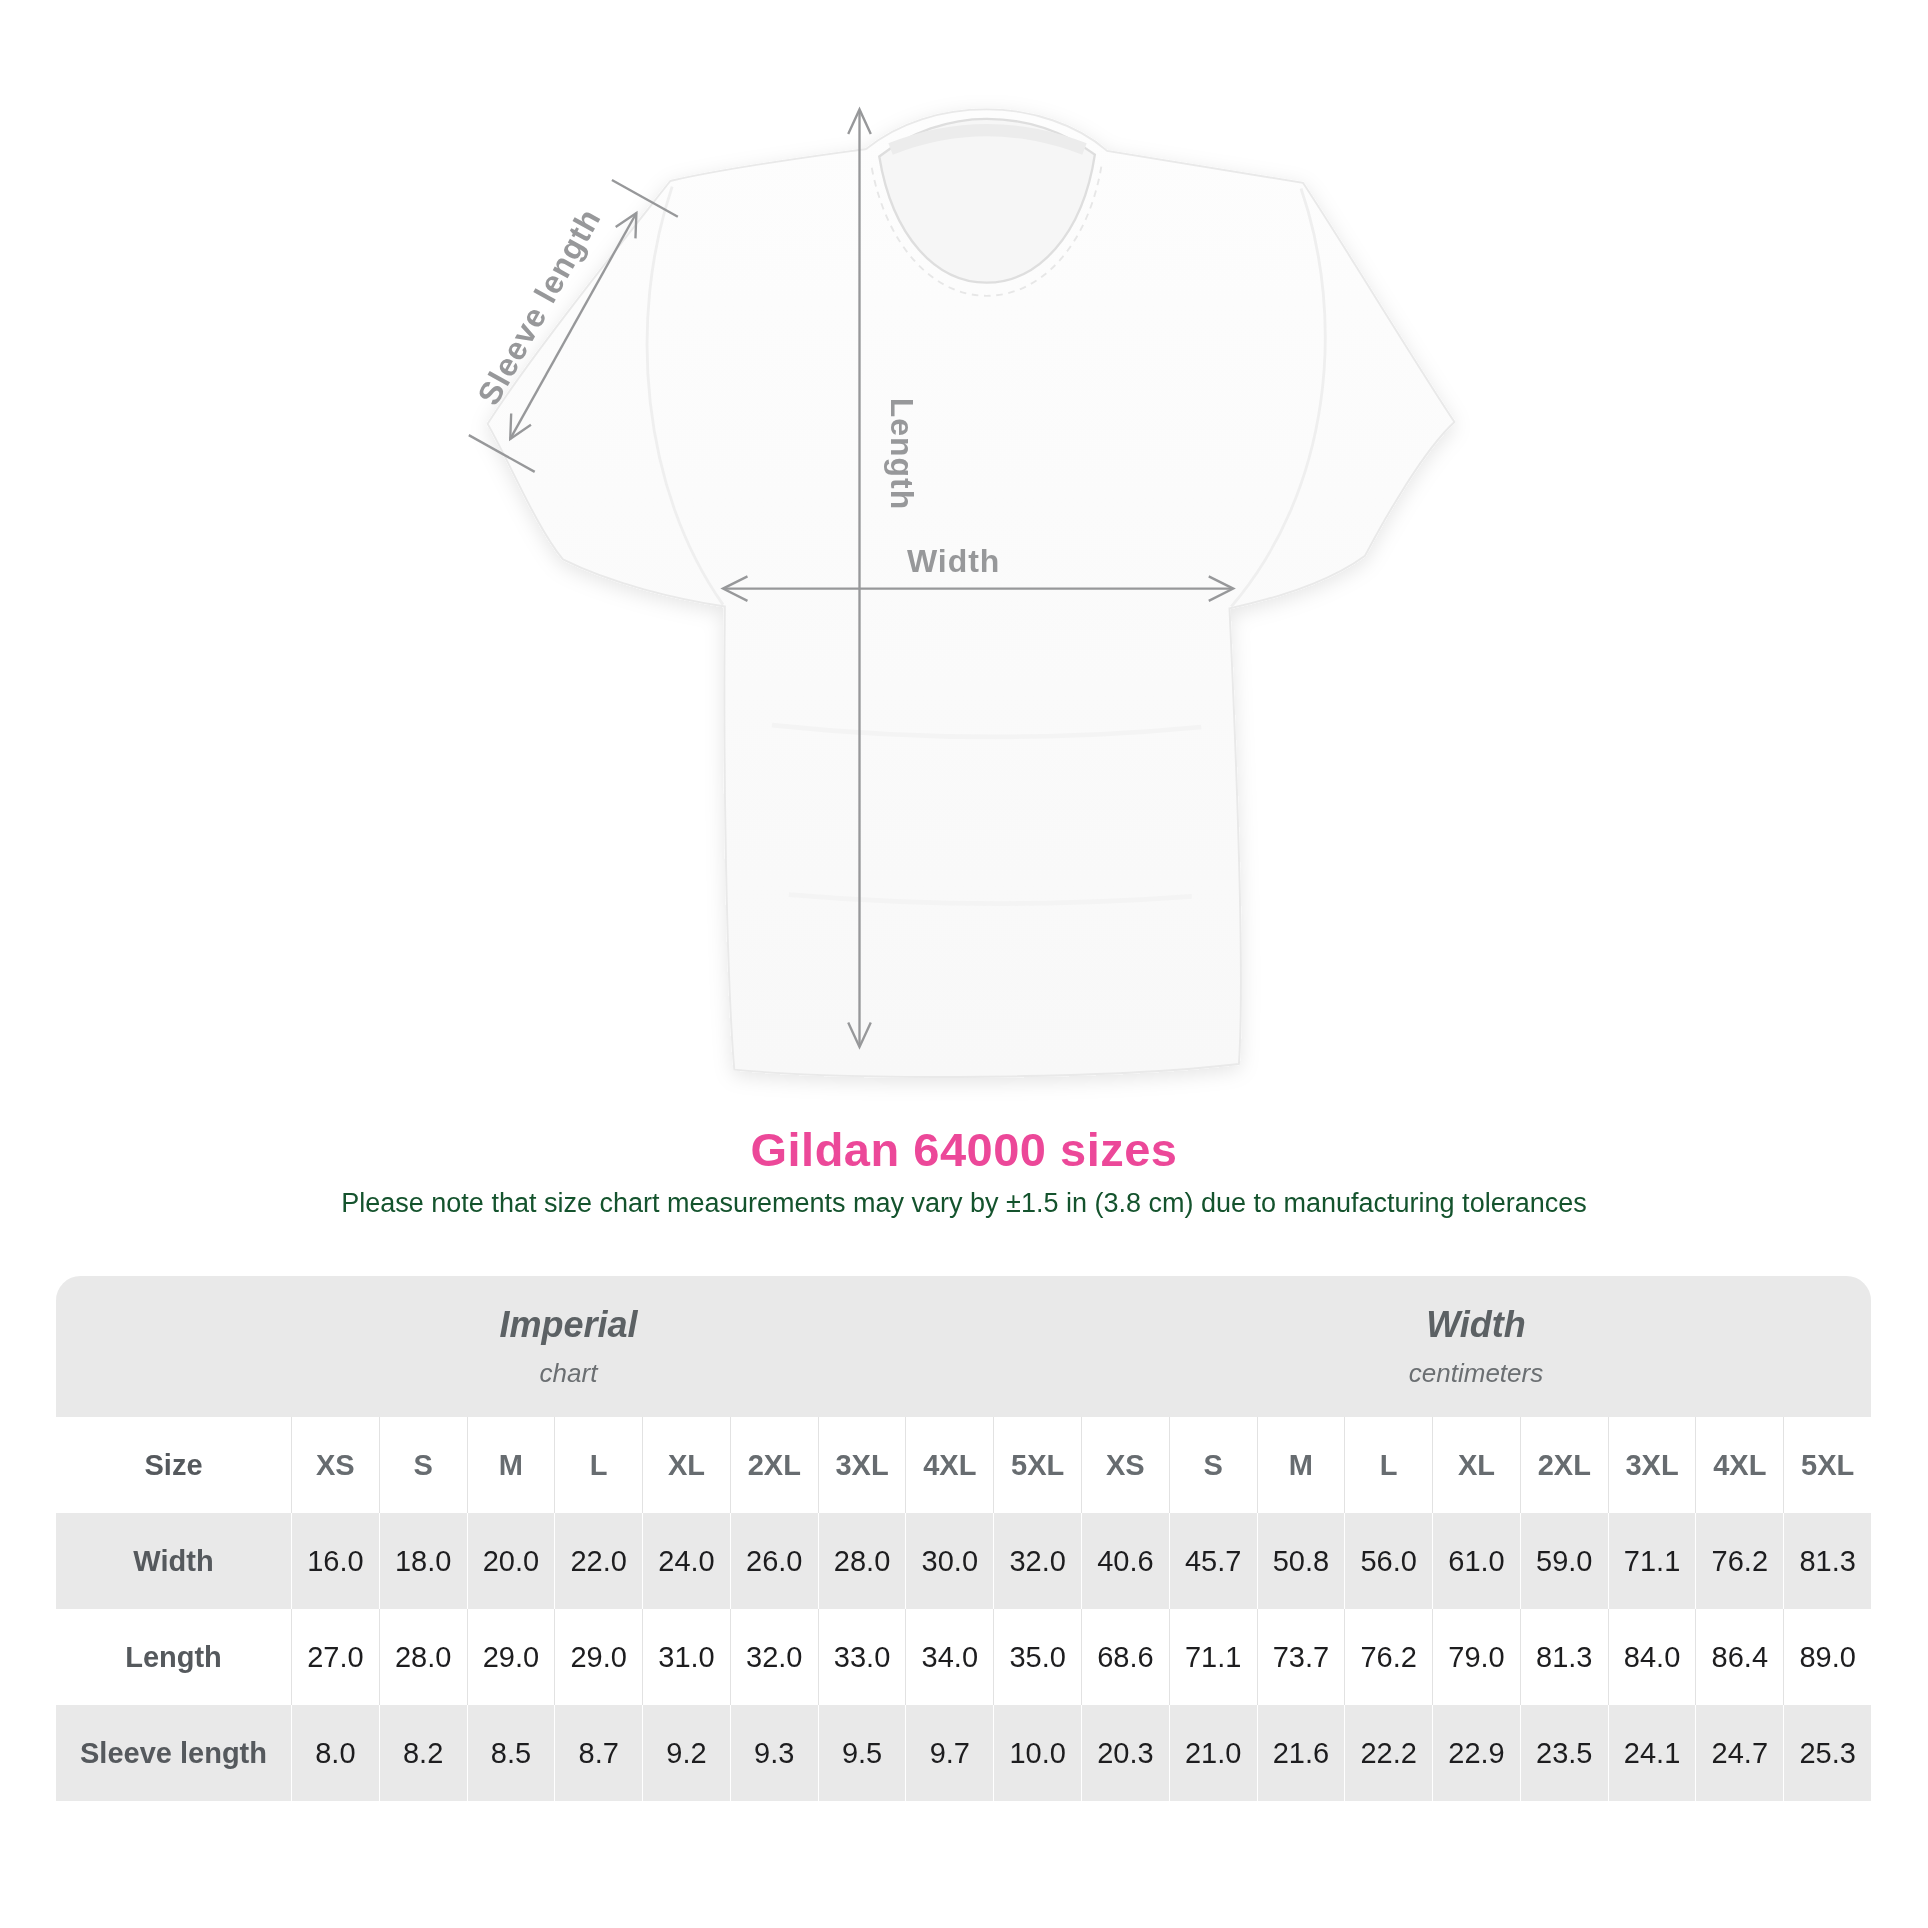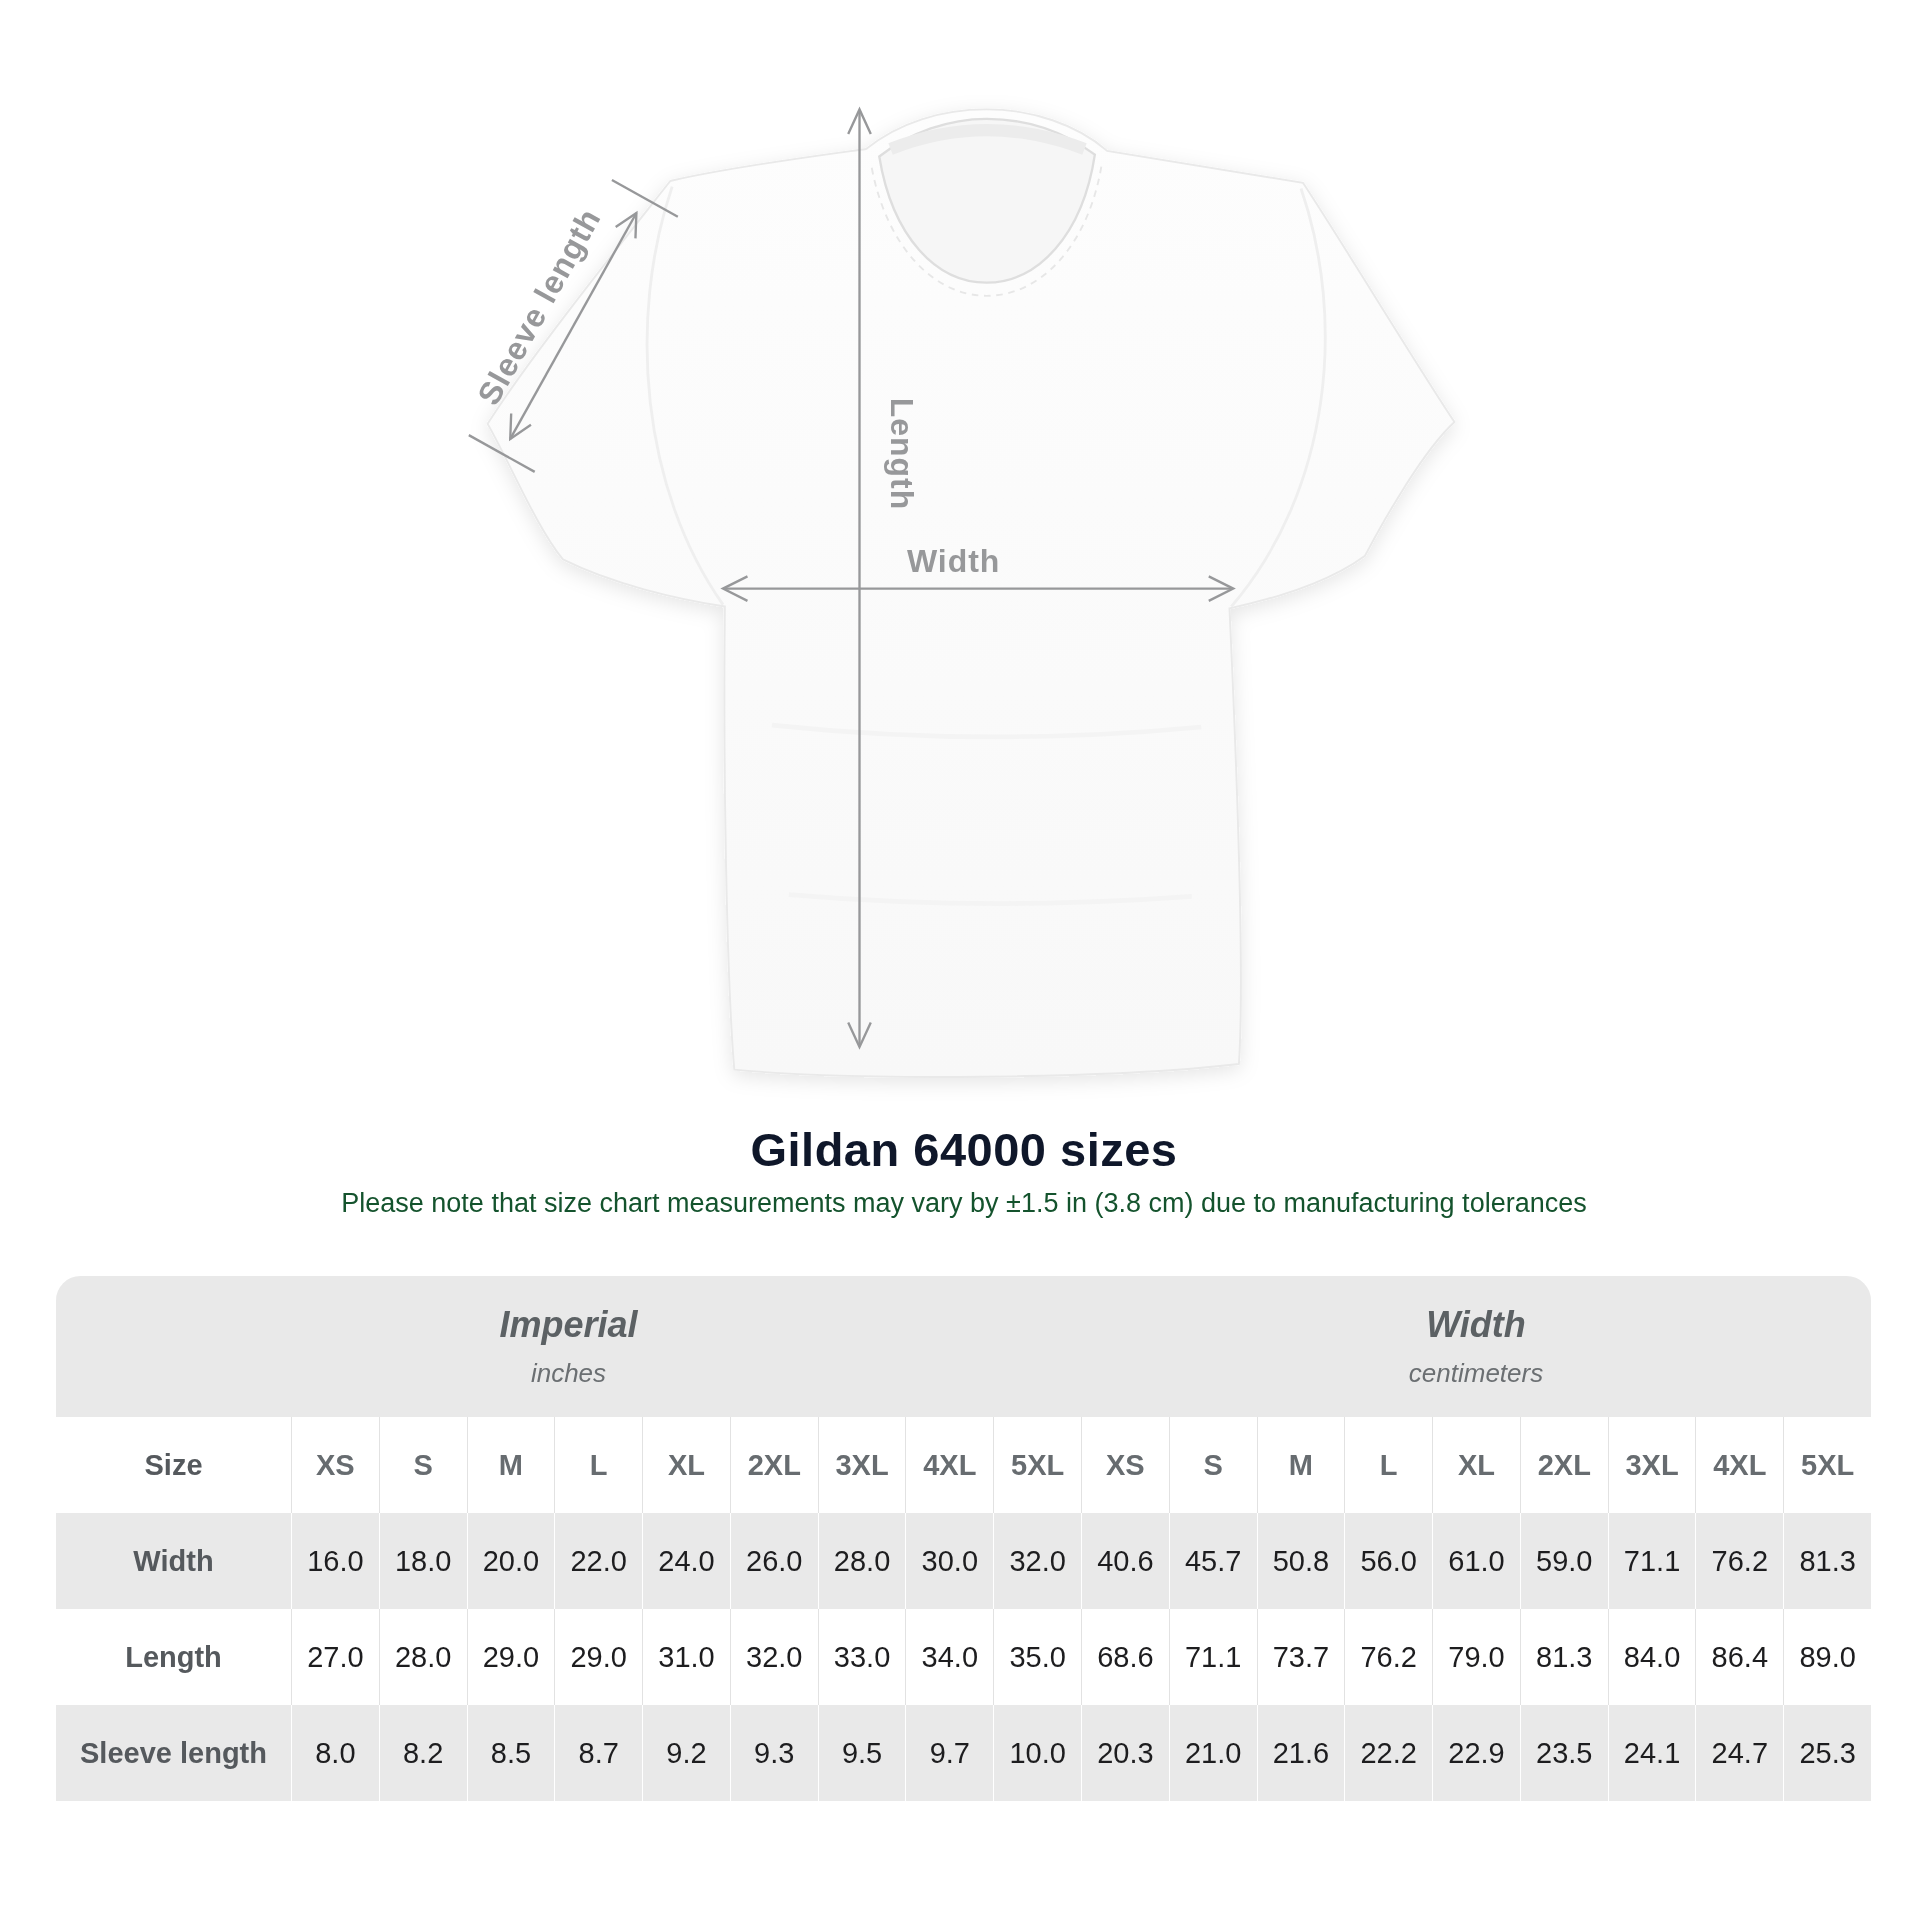--- a/index.html
+++ b/index.html
@@ -4,21 +4,21 @@
 <style>
   html,body{margin:0;padding:0;background:#ffffff;}
   .page{position:relative;width:1928px;height:1928px;background:#ffffff;overflow:hidden;
         font-family:"Liberation Sans",sans-serif;}
 
   
   .figure{position:absolute;left:0;top:0;width:1928px;height:1116px;}
 
   
   .title{position:absolute;left:0;top:1122px;width:1928px;text-align:center;
-         font-size:47px;font-weight:bold;color:#0f172a;letter-spacing:0.5px;}
+         font-size:47px;font-weight:bold;color:#ec4899;letter-spacing:0.5px;}
   .subtitle{position:absolute;left:0;top:1188px;width:1928px;text-align:center;
             font-size:27px;color:#14532d;}
 
   
   .size-table{position:absolute;left:56px;top:1276px;width:1815px;height:593px;
               border-radius:24.5px;overflow:hidden;background:#ffffff;}
   .band{display:grid;grid-template-columns:235px repeat(18,1fr);height:141px;background:#e9e9e9;}
   .band-cell{display:flex;flex-direction:column;align-items:center;justify-content:center;gap:12px;}
   .band-cell .band-title{font-size:36px;font-weight:bold;font-style:italic;color:#5c6164;}
   .band-cell .band-sub{font-size:26px;font-style:italic;color:#6b6f72;}
@@ -116,21 +116,21 @@
   </svg>
 
   <div class="title">Gildan 64000 sizes</div>
   <div class="subtitle">Please note that size chart measurements may vary by ±1.5 in (3.8 cm) due to manufacturing tolerances</div>
 
   <div class="size-table">
 
     <div class="band">
       <div class="band-cell imperial">
         <div class="band-title">Imperial</div>
-        <div class="band-sub">inches</div>
+        <div class="band-sub">chart</div>
       </div>
       <div class="band-cell metric">
         <div class="band-title">Width</div>
         <div class="band-sub">centimeters</div>
       </div>
     </div>
 
     <div class="row white">
       <div class="cell rowlabel">Size</div>
       <div class="cell colhead">XS</div>

